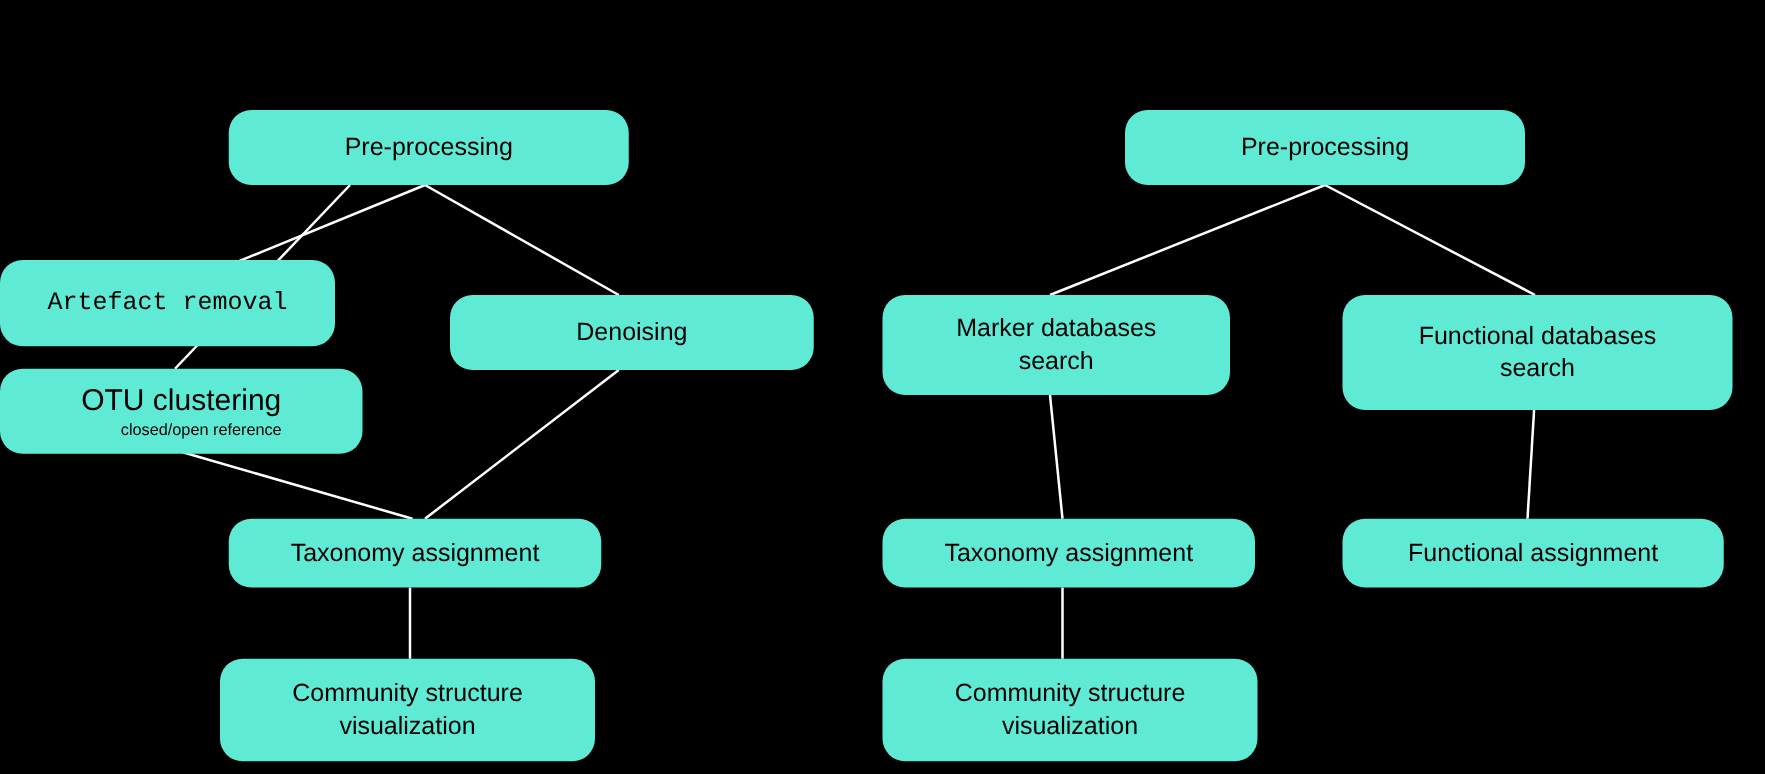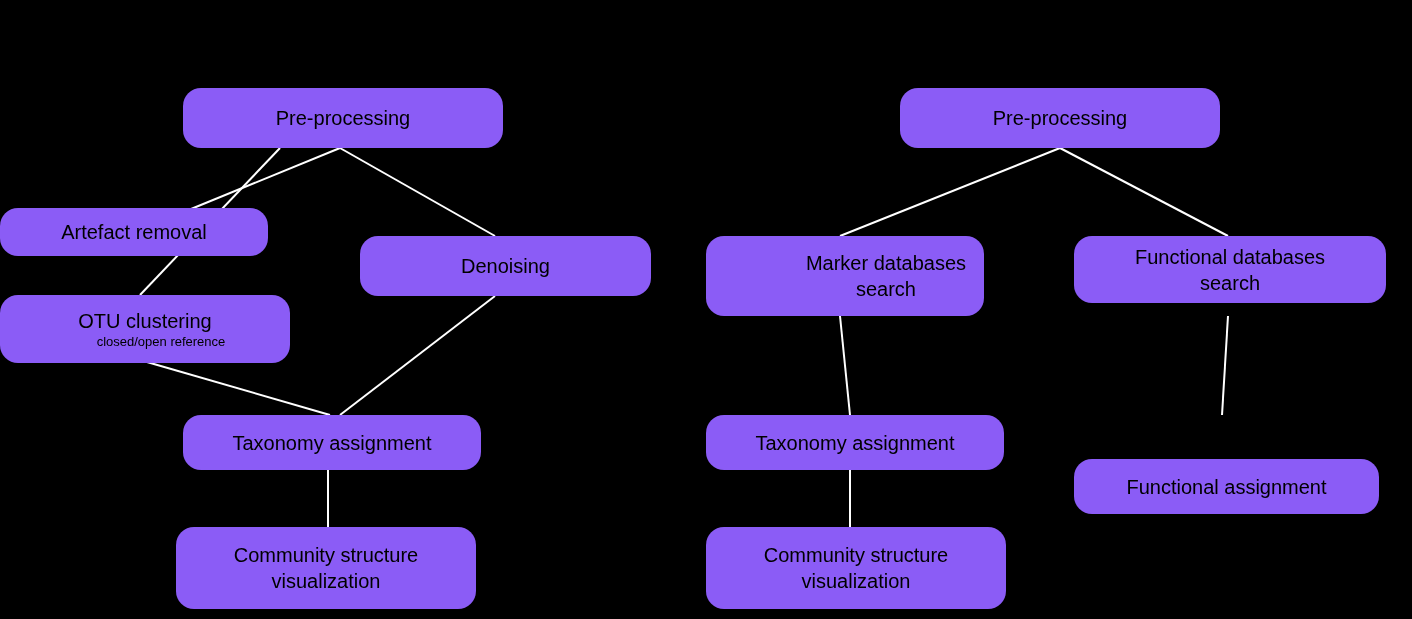--- a/index.html
+++ b/index.html
@@ -7,21 +7,21 @@
       background: #000;
       width: 1412px;
       height: 619px;
       overflow: hidden;
       position: relative;
       font-family: Arial, sans-serif;
     }
 
     .node {
       position: absolute;
-      background: #8b5cf6;
+      background: #5eead4;
       border-radius: 18px;
       display: flex;
       align-items: center;
       justify-content: center;
       text-align: center;
       color: #000;
       font-size: 20px;
       line-height: 1.3;
       padding: 12px 18px;
     }
@@ -69,52 +69,52 @@
 </svg>
 
 <div class="node" style="left:183px; top:88px; width:320px; height:60px;">
   <span>Pre-processing</span>
 </div>
 
 <div class="node" style="left:900px; top:88px; width:320px; height:60px;">
   <span>Pre-processing</span>
 </div>
 
-<div class="node" style="left:0px; top:208px; width:268px; height:48px;">
+<div class="node" style="left:0px; top:208px; width:268px; height:69px;font-family:Liberation Mono, monospace;">
   <span>Artefact removal</span>
 </div>
 
 <div class="node" style="left:360px; top:236px; width:291px; height:60px;">
   <span>Denoising</span>
 </div>
 
 <div class="node" style="left:0px; top:295px; width:290px; height:68px; flex-direction:column;">
-  <span style="font-size:20px;">OTU clustering</span>
+  <span style="font-size:24px;">OTU clustering</span>
   <span style="font-size:13px;margin-left:32px;">closed/open reference</span>
 </div>
 
-<div class="node" style="left:706px; top:236px; width:278px; height:80px;justify-content:flex-end;">
+<div class="node" style="left:706px; top:236px; width:278px; height:80px;">
   <span style="white-space:pre-line;">Marker databases
 search</span>
 </div>
 
-<div class="node" style="left:1074px; top:236px; width:312px; height:67px;">
+<div class="node" style="left:1074px; top:236px; width:312px; height:92px;">
   <span style="white-space:pre-line;">Functional databases
 search</span>
 </div>
 
 <div class="node" style="left:183px; top:415px; width:298px; height:55px;">
   <span>Taxonomy assignment</span>
 </div>
 
 <div class="node" style="left:706px; top:415px; width:298px; height:55px;">
   <span>Taxonomy assignment</span>
 </div>
 
-<div class="node" style="left:1074px; top:415px; width:305px; height:55px;margin-top:44px;">
+<div class="node" style="left:1074px; top:415px; width:305px; height:55px;">
   <span>Functional assignment</span>
 </div>
 
 <div class="node" style="left:176px; top:527px; width:300px; height:82px;">
   <span style="white-space:pre-line;">Community structure
 visualization</span>
 </div>
 
 <div class="node" style="left:706px; top:527px; width:300px; height:82px;">
   <span style="white-space:pre-line;">Community structure

